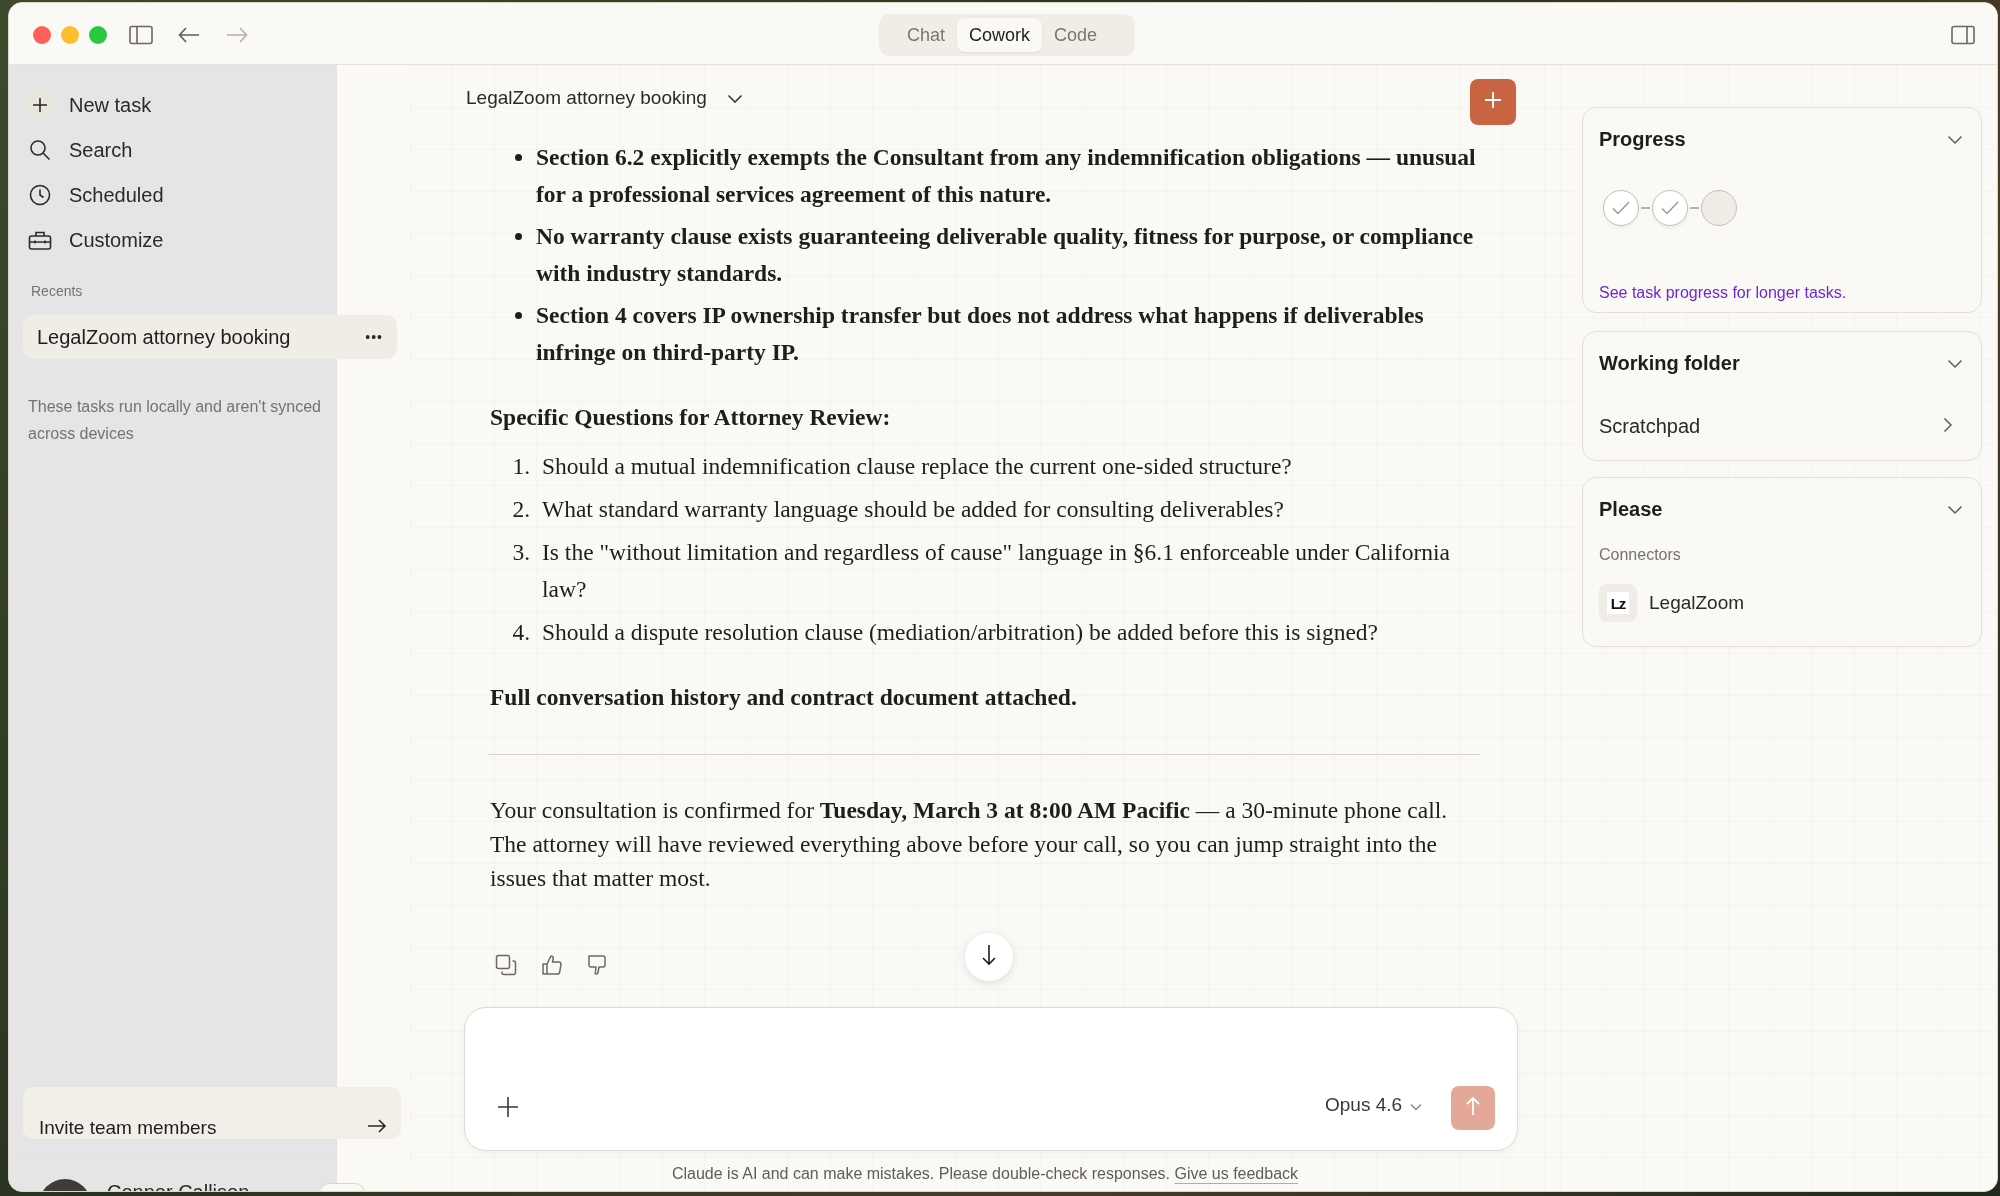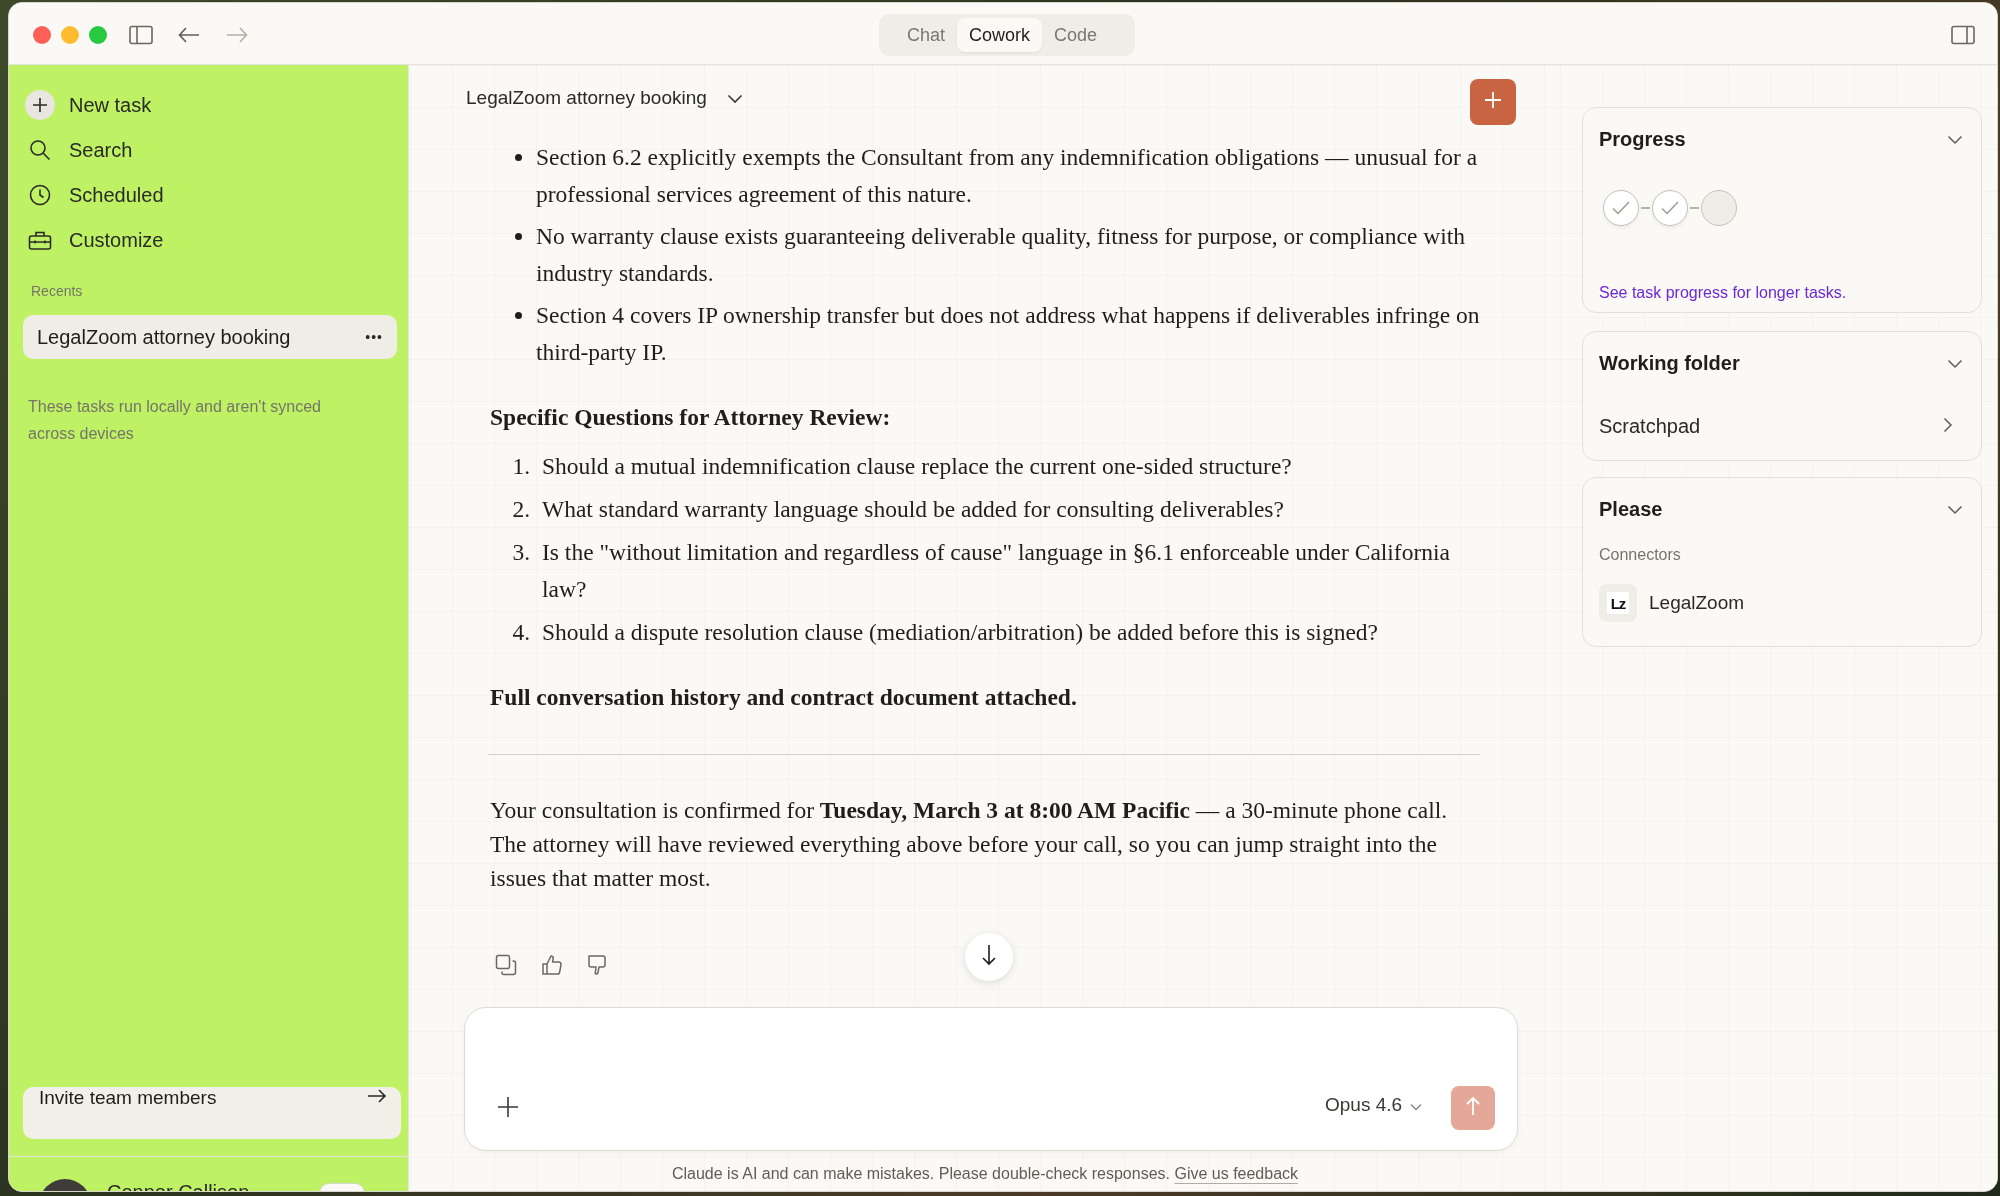--- a/index.html
+++ b/index.html
@@ -29,39 +29,39 @@
     position: absolute; left: 870px; top: 11px; width: 256px; height: 42px;
     background: #efede6; border-radius: 10px; display: flex; align-items: center; padding: 4px;
   }
   .seg-tab {
     flex: 0 0 auto; height: 34px; padding: 0 12px; display: flex; align-items: center;
     font-size: 18px; color: #7a776f; border-radius: 8px;
   }
   .seg-tab.active { background: #faf9f5; color: #1f1e1d; box-shadow: 0 1px 2px rgba(0,0,0,0.08); }
   
   .sidebar {
-    position: absolute; left: 0; top: 62px; width: 400px; bottom: 0;
-    border-right: 1px solid #e6e3da; background: #bef264; text-decoration: underline;
+    position: absolute; left: 0; top: 62px; width: 328px; bottom: 0;
+    border-right: 1px solid #e6e3da; background: #e5e5e5; text-decoration: underline;
   }
   .nav-item {
     position: absolute; left: 16px; height: 40px; display: flex; align-items: center; gap: 14px;
     font-size: 20px; color: #2b2a27;
   }
   .nav-icon { width: 30px; height: 30px; display: flex; align-items: center; justify-content: center; border-radius: 50%; }
   .nav-icon.plus { background: #e8e6df; }
   .recents-label { position: absolute; left: 22px; top: 218px; font-size: 14px; color: #76736b; }
   .recent-item {
     position: absolute; left: 14px; top: 250px; width: 374px; height: 44px;
     background: #efede6; border-radius: 10px; display: flex; align-items: center; padding: 0 14px;
     font-size: 20px; color: #1f1e1d; justify-content: space-between;
   }
   .local-note { position: absolute; left: 19px; top: 328px; width: 340px; font-size: 16px; line-height: 27px; color: #76736b; }
   .invite {
     position: absolute; left: 14px; top: 1022px; width: 378px; height: 52px;
-    background: #f1efe8; border-radius: 10px; display: flex; align-items: flex-start; justify-content: space-between;
+    background: #f1efe8; border-radius: 10px; display: flex; align-items: flex-end; justify-content: space-between;
     padding: 0 14px 0 16px; font-size: 19px; color: #1f1e1d;
   }
   .sidebar-divider { position: absolute; left: 0; right: 0; top: 1091px; height: 1px; background: #e6e3da; }
   .user-row { position: absolute; left: 22px; top: 1114px; width: 370px; height: 56px; }
   .avatar {
     position: absolute; left: 8px; top: 0; width: 52px; height: 52px; border-radius: 50%;
     background: #3d3c39; color: #faf9f5; font-size: 28px; font-weight: bold; display: flex; align-items: center; justify-content: center;
     letter-spacing: -2px;
   }
   .user-name { position: absolute; left: 76px; top: 2px; font-size: 20px; color: #2b2a27; }
@@ -85,21 +85,21 @@
   }
   .add-btn {
     position: absolute; left: 1060px; top: 14px; width: 46px; height: 46px; border-radius: 8px;
     background: #c96442; display: flex; align-items: center; justify-content: center;
   }
   .content {
     position: absolute; left: 80px; top: 74px; width: 990px;
     font-family: "Liberation Serif", "DejaVu Serif", serif; font-size: 23.5px; line-height: 37px; color: #1f1e1d;
   }
   .content ul, .content ol { padding-left: 46px; }
-  .content ul li { margin-bottom: 5px; }
+  .content ul li { margin-bottom: 5px; font-weight: bold; }
   .content ol li { margin-bottom: 6px; padding-left: 6px; }
   .content h4 { font-weight: bold; margin: 28px 0 12px 0; font-size: 23.5px; }
   .content p.bold { font-weight: bold; margin-top: 28px; }
   .content hr { border: none; border-top: 1.5px solid #d6d3ca; margin: 38px -4px 38px -2px; width: 992px; }
   .confirm { line-height: 34px; }
   .msg-actions { position: absolute; left: 84px; top: 888px; display: flex; gap: 22px; }
   .msg-actions div { width: 24px; height: 24px; display: flex; align-items: center; justify-content: center; }
   .scroll-down {
     position: absolute; left: 555px; top: 868px; width: 48px; height: 48px; border-radius: 50%;
     background: #ffffff; box-shadow: 0 2px 8px rgba(0,0,0,0.12); display: flex; align-items: center; justify-content: center;

